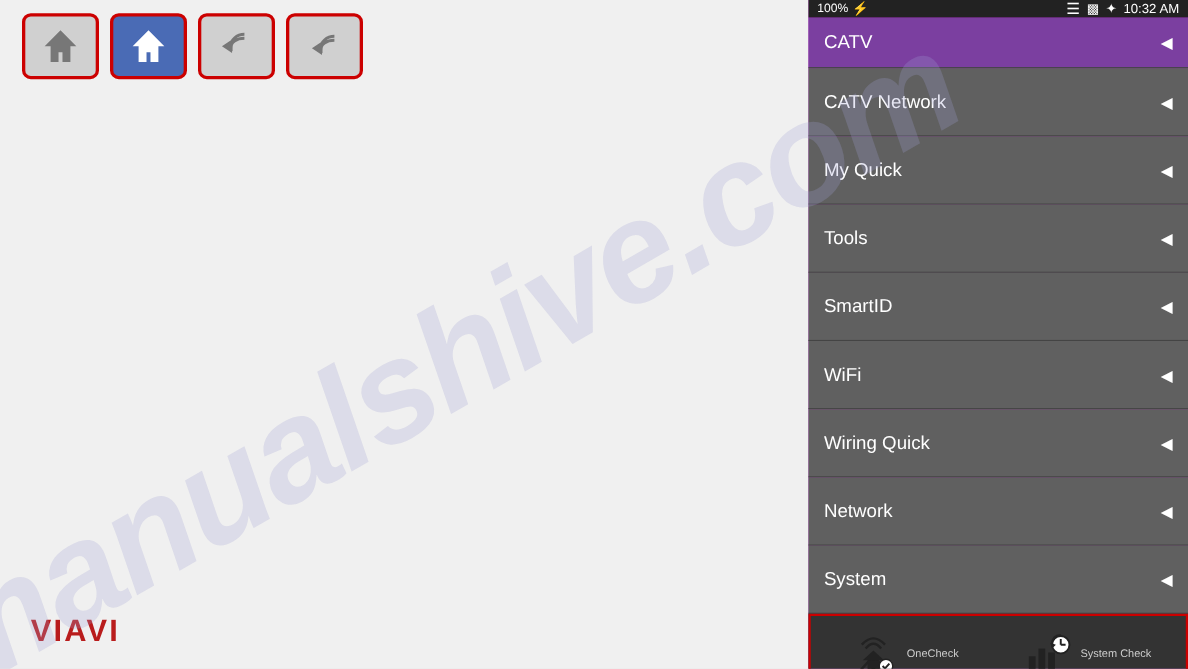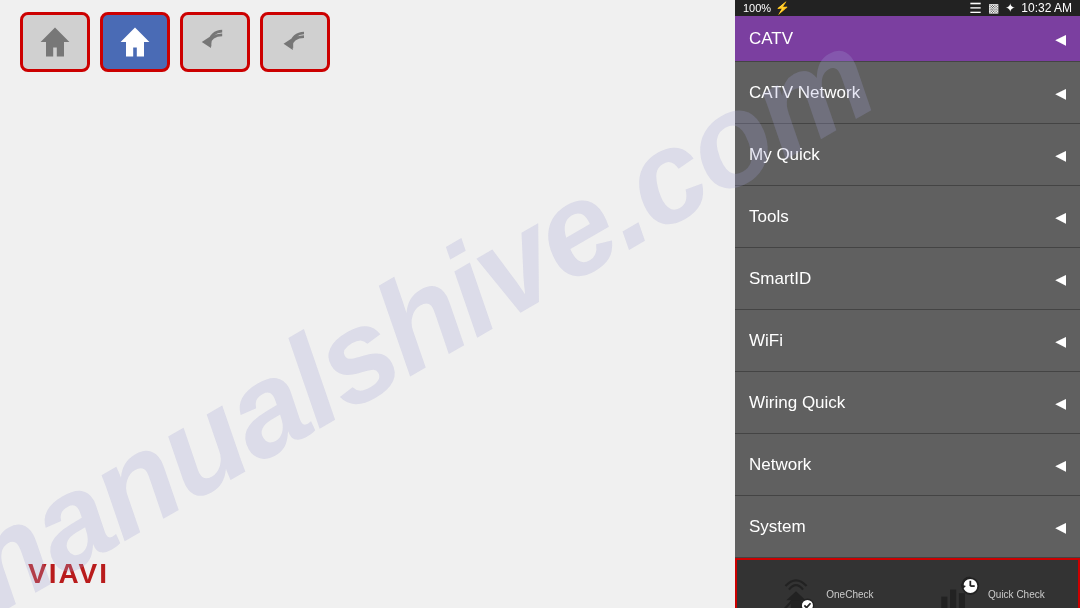--- a/index.html
+++ b/index.html
@@ -330,16 +330,16 @@
           <rect x="26" y="24" width="7" height="18" fill="#222"></rect>
 
           <circle cx="39" cy="16" r="9" fill="white" stroke="#222" stroke-width="2"></circle>
           <line x1="39" y1="10" x2="39" y2="16" stroke="#222" stroke-width="2"></line>
           <line x1="39" y1="16" x2="44" y2="16" stroke="#222" stroke-width="2"></line>
 
           <path d="M30,16 Q30,6 39,6" stroke="#222" stroke-width="2" fill="none"></path>
           <polygon points="28,14 30,20 34,16" fill="#222"></polygon>
         </svg>
       </div>
-      <span class="tool-label">Quick Check</span>
+      <span class="tool-label">System Check</span>
     </div>
   </div>
 </div>
 
 </body></html>

